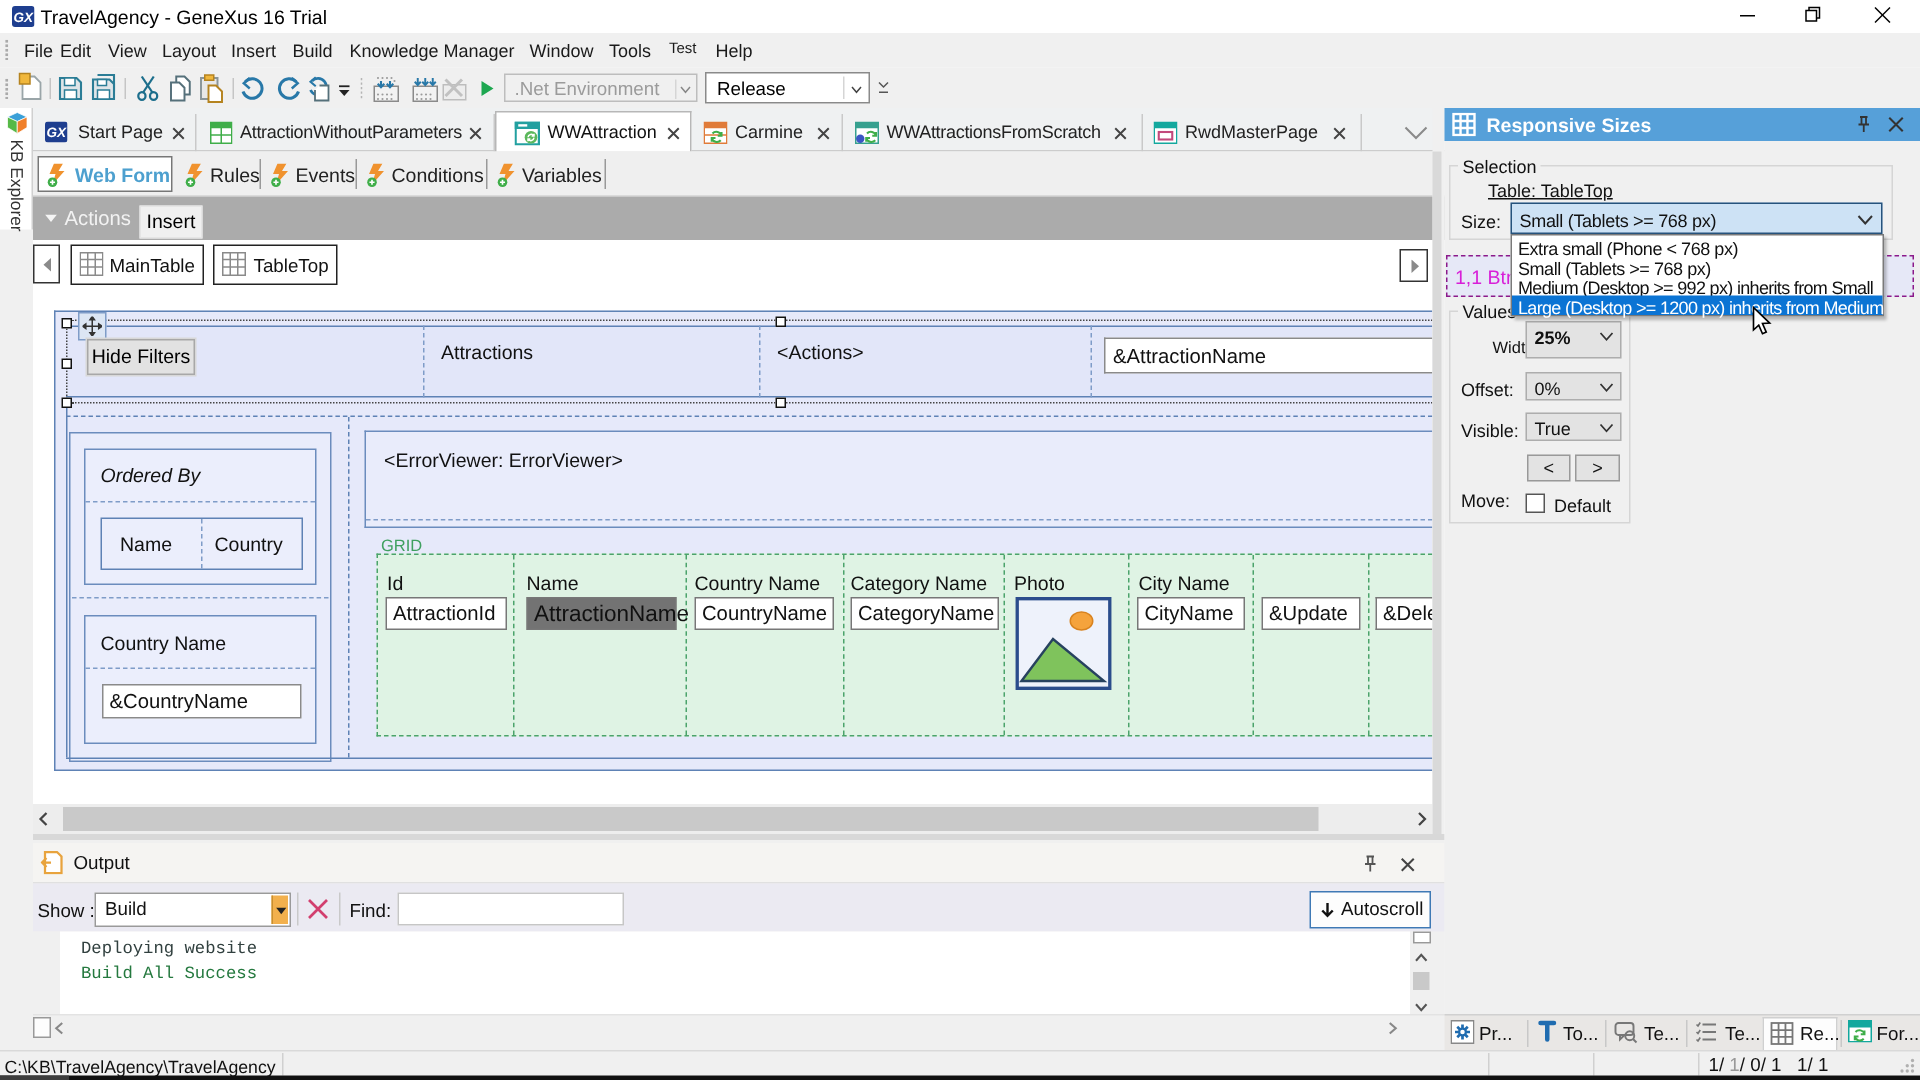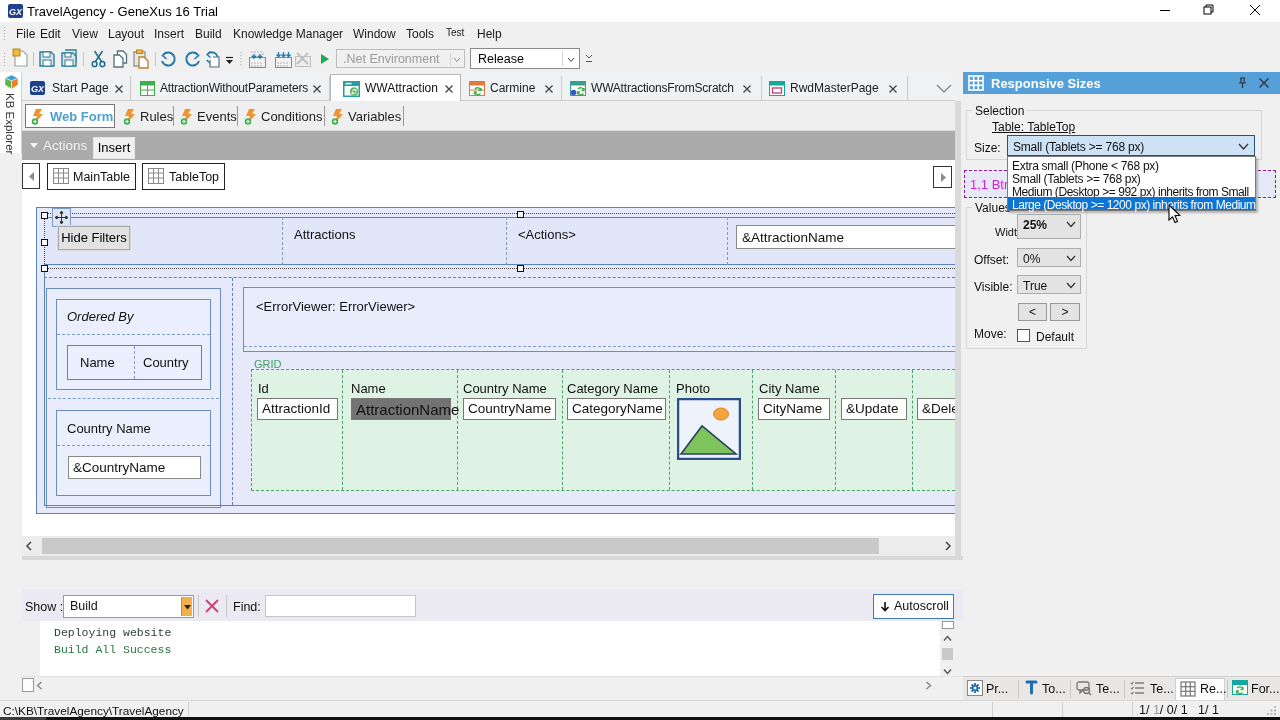--- a/index.html
+++ b/index.html
@@ -445,20 +445,35 @@
         <path d="M2 1 L6 5 L2 9" stroke="#444" stroke-width="1.5" fill="none"></path>
       </svg>
 </div>
 
 <div class="abs" style="left:955px;top:72px;width:8px;height:628px;background:#f0f0f0;"></div>
 <div class="abs" style="left:955px;top:101px;width:6px;height:599px;background:#d9d9d9;"></div>
 
 <div class="abs" style="left:22px;top:556px;width:941px;height:144px;background:#f0f0f0;" id="output">
   <div class="abs" style="left:0;top:0;width:941px;height:4px;background:#d8d8d8;"></div>
 
+  <div class="abs" style="left:0;top:6px;width:941px;height:27px;background:#f5f4f2;border-bottom:1px solid #e0e0e0;box-sizing:border-box;">
+    <svg class="abs" style="left:5px;top:5px" width="16" height="16" viewBox="0 0 16 16">
+          <path d="M3 1 H11 L14 4 V15 H3 Z" fill="#fff" stroke="#e8a33d" stroke-width="1.5"></path>
+          <path d="M7 8 H1 M4 5 L1 8 L4 11" stroke="#e8a33d" stroke-width="1.5" fill="none"></path>
+        </svg>
+    <div class="abs" style="left:27px;top:6px;font-size:12.5px;color:#111;">Output</div>
+    <svg class="abs" style="left:886px;top:8px" width="11" height="13" viewBox="0 0 11 13">
+          <g stroke="#555" stroke-width="1.2" fill="none">
+            <path d="M3 1 H8 M4 1 V6 H7 V1 M2 6 H9 M5.5 6 V11"></path>
+          </g>
+        </svg>
+    <svg class="abs" style="left:911px;top:9px" width="11" height="11">
+          <path d="M1.5 1.5 L9.5 9.5 M9.5 1.5 L1.5 9.5" stroke="#444" stroke-width="1.4"></path>
+        </svg>
+  </div>
 
   <div class="abs" style="left:0;top:33px;width:941px;height:32px;background:#ebeaf2;">
     <div class="abs" style="left:3px;top:11px;font-size:12.5px;color:#111;">Show :</div>
     <div class="abs bb" style="left:41px;top:6px;width:131px;height:23px;background:#fff;border:1px solid #9a9a9a;">
       <div class="abs" style="left:6px;top:3px;font-size:12.5px;">Build</div>
       <div class="abs bb" style="right:1px;top:1px;width:11px;height:19px;background:#f2b04d;border-left:1px solid #c98f2e;">
             <svg class="abs" style="left:2px;top:8px" width="7" height="5">
               <path d="M0 0 H7 L3.5 4.5 Z" fill="#222"></path>
             </svg>
           </div>

